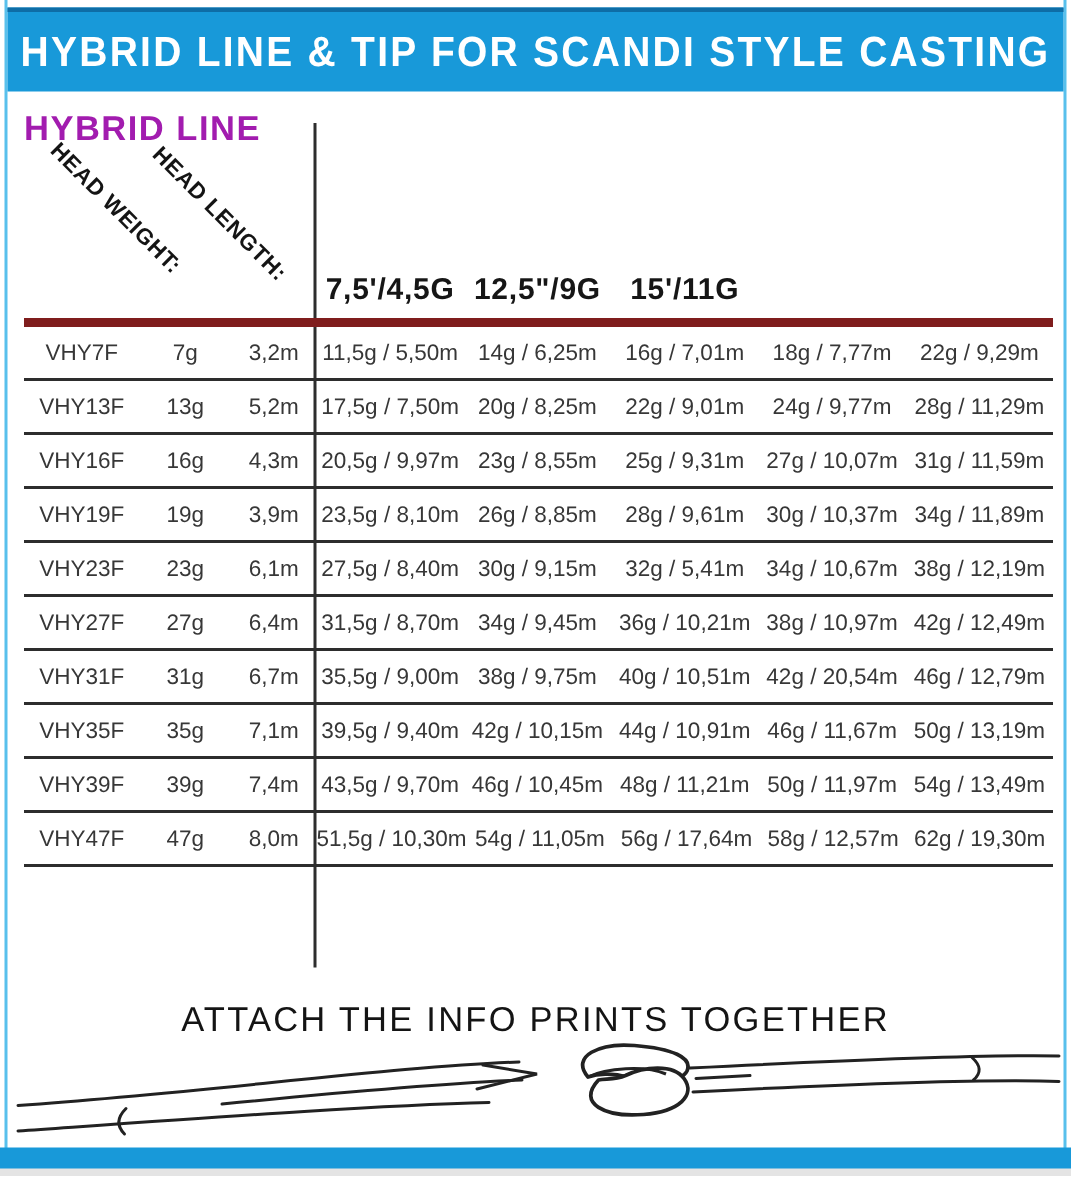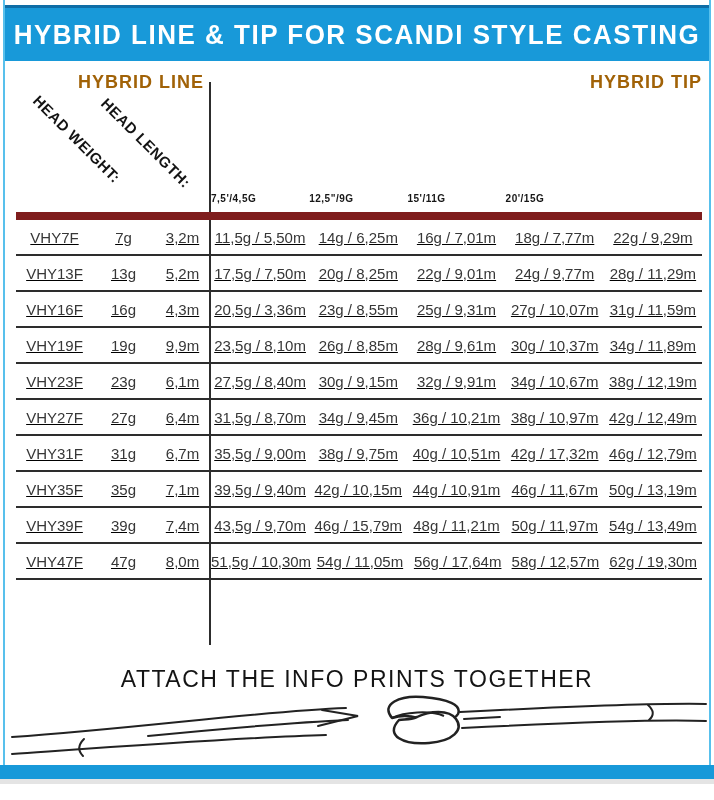--- a/index.html
+++ b/index.html
@@ -19,22 +19,22 @@
     position:absolute;left:5px;right:5px;top:5px;height:53px;
     background:#1899d9;border-top:3px solid #0e6da6;
     display:flex;align-items:center;justify-content:center;
   }
   .banner-title{
     color:#ffffff;font-weight:bold;font-size:26px;letter-spacing:1.5px;
     white-space:nowrap;transform:scale(1,1.08);
   }
 
   .section-header{
-    position:absolute;top:72px;text-align:right;
-    font-weight:bold;font-size:18px;letter-spacing:1px;color:#a16207;
+    position:absolute;top:72px;text-align:left;
+    font-weight:bold;font-size:23px;letter-spacing:1px;color:#a21caf;
     transform-origin:center;white-space:nowrap;
   }
   #hdr-line{left:16px;width:188px;}
   #hdr-tip{left:210px;width:492px;}
 
   .divider{position:absolute;left:209px;top:82px;width:2px;height:563px;background:#2d2d2d;}
 
   .diag{
     position:absolute;
     font-weight:bold;font-size:15px;letter-spacing:0.5px;color:#141414;
@@ -46,28 +46,27 @@
   .grid-row{
     display:grid;
     grid-template-columns:77px 61px 57px repeat(5,1fr);
     align-items:center;
   }
   .colhead-row{
     position:absolute;left:16px;top:182px;width:686px;height:28px;
     align-items:end;
   }
   .colhead{
-    font-weight:bold;font-size:10px;letter-spacing:0.5px;
+    text-align:center;font-weight:bold;font-size:20px;letter-spacing:0.5px;
     color:#161616;padding-bottom:6px;white-space:nowrap;
   }
 
   .spec-table{
     position:absolute;left:16px;top:212px;width:686px;
-    border-top:8px solid #7f1d1d;
-    text-decoration:underline;
+    border-top:6px solid #7f1d1d;
   }
   .spec-table .grid-row{
     height:34px;border-bottom:2px solid #2d2d2d;
   }
   .cell{
     text-align:center;font-size:15px;color:#373737;white-space:nowrap;
   }
 
   .footer-heading{
     position:absolute;left:0;width:714px;top:666px;text-align:center;
@@ -88,35 +87,33 @@
 <div class="page">
 
   <div class="edge left"></div>
   <div class="edge right"></div>
 
   <div class="banner">
     <div class="banner-title">HYBRID LINE &amp; TIP FOR SCANDI STYLE CASTING</div>
   </div>
 
   <div class="section-header" id="hdr-line">HYBRID LINE</div>
-  <div class="section-header" id="hdr-tip">HYBRID TIP</div>
 
   <div class="divider"></div>
 
   <div class="diag" id="diag-weight">HEAD WEIGHT:</div>
   <div class="diag" id="diag-length">HEAD LENGTH:</div>
 
   <div class="grid-row colhead-row">
     <div></div>
       <div></div>
       <div></div>
     <div class="colhead">7,5'/4,5G</div>
     <div class="colhead">12,5"/9G</div>
     <div class="colhead">15'/11G</div>
-    <div class="colhead">20'/15G</div>
   </div>
 
   <div class="spec-table" id="rows">
       <div class="grid-row">
         <div class="cell">VHY7F</div>
         <div class="cell">7g</div>
         <div class="cell">3,2m</div>
         <div class="cell">11,5g / 5,50m</div>
         <div class="cell">14g / 6,25m</div>
         <div class="cell">16g / 7,01m</div>
@@ -130,82 +127,82 @@
         <div class="cell">17,5g / 7,50m</div>
         <div class="cell">20g / 8,25m</div>
         <div class="cell">22g / 9,01m</div>
         <div class="cell">24g / 9,77m</div>
         <div class="cell">28g / 11,29m</div>
       </div>
       <div class="grid-row">
         <div class="cell">VHY16F</div>
         <div class="cell">16g</div>
         <div class="cell">4,3m</div>
-        <div class="cell">20,5g / 3,36m</div>
+        <div class="cell">20,5g / 9,97m</div>
         <div class="cell">23g / 8,55m</div>
         <div class="cell">25g / 9,31m</div>
         <div class="cell">27g / 10,07m</div>
         <div class="cell">31g / 11,59m</div>
       </div>
       <div class="grid-row">
         <div class="cell">VHY19F</div>
         <div class="cell">19g</div>
-        <div class="cell">9,9m</div>
+        <div class="cell">3,9m</div>
         <div class="cell">23,5g / 8,10m</div>
         <div class="cell">26g / 8,85m</div>
         <div class="cell">28g / 9,61m</div>
         <div class="cell">30g / 10,37m</div>
         <div class="cell">34g / 11,89m</div>
       </div>
       <div class="grid-row">
         <div class="cell">VHY23F</div>
         <div class="cell">23g</div>
         <div class="cell">6,1m</div>
         <div class="cell">27,5g / 8,40m</div>
         <div class="cell">30g / 9,15m</div>
-        <div class="cell">32g / 9,91m</div>
+        <div class="cell">32g / 5,41m</div>
         <div class="cell">34g / 10,67m</div>
         <div class="cell">38g / 12,19m</div>
       </div>
       <div class="grid-row">
         <div class="cell">VHY27F</div>
         <div class="cell">27g</div>
         <div class="cell">6,4m</div>
         <div class="cell">31,5g / 8,70m</div>
         <div class="cell">34g / 9,45m</div>
         <div class="cell">36g / 10,21m</div>
         <div class="cell">38g / 10,97m</div>
         <div class="cell">42g / 12,49m</div>
       </div>
       <div class="grid-row">
         <div class="cell">VHY31F</div>
         <div class="cell">31g</div>
         <div class="cell">6,7m</div>
         <div class="cell">35,5g / 9,00m</div>
         <div class="cell">38g / 9,75m</div>
         <div class="cell">40g / 10,51m</div>
-        <div class="cell">42g / 17,32m</div>
+        <div class="cell">42g / 20,54m</div>
         <div class="cell">46g / 12,79m</div>
       </div>
       <div class="grid-row">
         <div class="cell">VHY35F</div>
         <div class="cell">35g</div>
         <div class="cell">7,1m</div>
         <div class="cell">39,5g / 9,40m</div>
         <div class="cell">42g / 10,15m</div>
         <div class="cell">44g / 10,91m</div>
         <div class="cell">46g / 11,67m</div>
         <div class="cell">50g / 13,19m</div>
       </div>
       <div class="grid-row">
         <div class="cell">VHY39F</div>
         <div class="cell">39g</div>
         <div class="cell">7,4m</div>
         <div class="cell">43,5g / 9,70m</div>
-        <div class="cell">46g / 15,79m</div>
+        <div class="cell">46g / 10,45m</div>
         <div class="cell">48g / 11,21m</div>
         <div class="cell">50g / 11,97m</div>
         <div class="cell">54g / 13,49m</div>
       </div>
       <div class="grid-row">
         <div class="cell">VHY47F</div>
         <div class="cell">47g</div>
         <div class="cell">8,0m</div>
         <div class="cell">51,5g / 10,30m</div>
         <div class="cell">54g / 11,05m</div>

